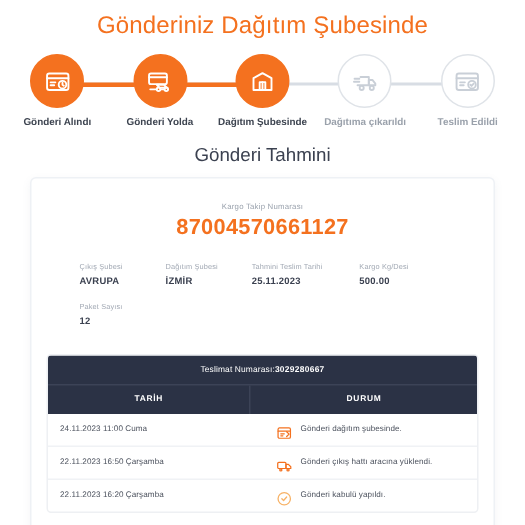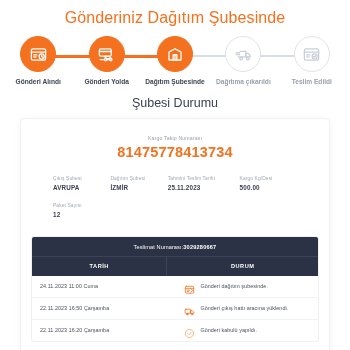--- a/index.html
+++ b/index.html
@@ -284,27 +284,27 @@
             <circle cx="16" cy="14.5" r="3.2" fill="#ffffff"></circle>
             <path d="m14.6 14.5 1 1 1.8-2"></path>
           </svg>
         </span>
       </div>
       <div class="step-label">Teslim Edildi</div>
     </div>
   </div>
 </div>
 
-<div class="card-title">Şubesi Durumu</div>
+<div class="card-title">Gönderi Tahmini</div>
 
 <div class="card">
 
   <div class="track-no-block">
     <div class="track-no-label">Kargo Takip Numarası</div>
-    <div class="track-no-value">81475778413734</div>
+    <div class="track-no-value">87004570661127</div>
   </div>
 
   <div class="meta-grid">
     <div class="meta-col">
       <div class="meta-label">Çıkış Şubesi</div>
       <div class="meta-value">AVRUPA</div>
     </div>
     <div class="meta-col">
       <div class="meta-label">Dağıtım Şubesi</div>
       <div class="meta-value">İZMİR</div>

